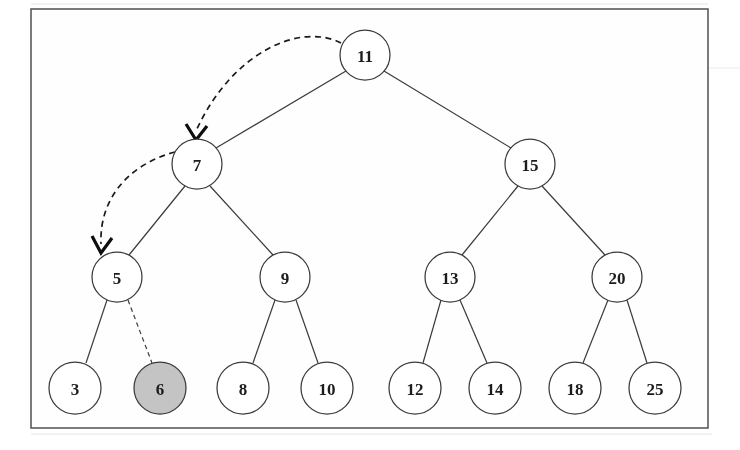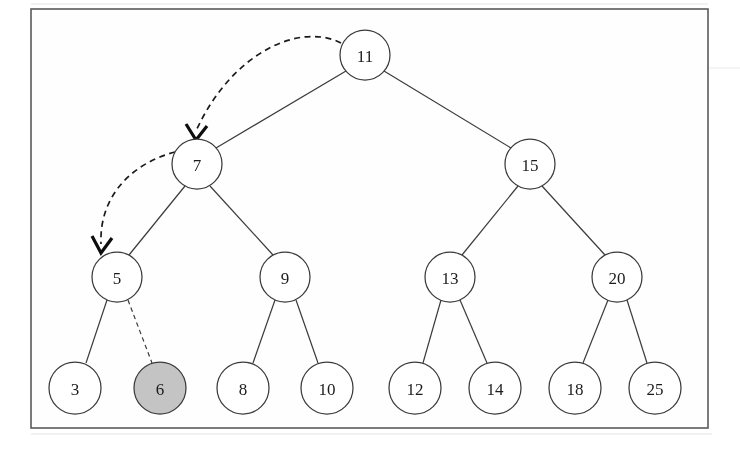--- a/index.html
+++ b/index.html
@@ -15,20 +15,21 @@
     overflow: hidden;
     position: relative;
   }
   #figure-root {
     position: absolute;
     left: 0;
     top: 0;
     width: 740px;
     height: 450px;
     background: #ffffff;
+    font-weight: bold;
   }
   #tree-svg {
     position: absolute;
     left: 0;
     top: 0;
     display: block;
   }
   .node-circle {
     fill: #ffffff;
     stroke: #3b3b3b;

